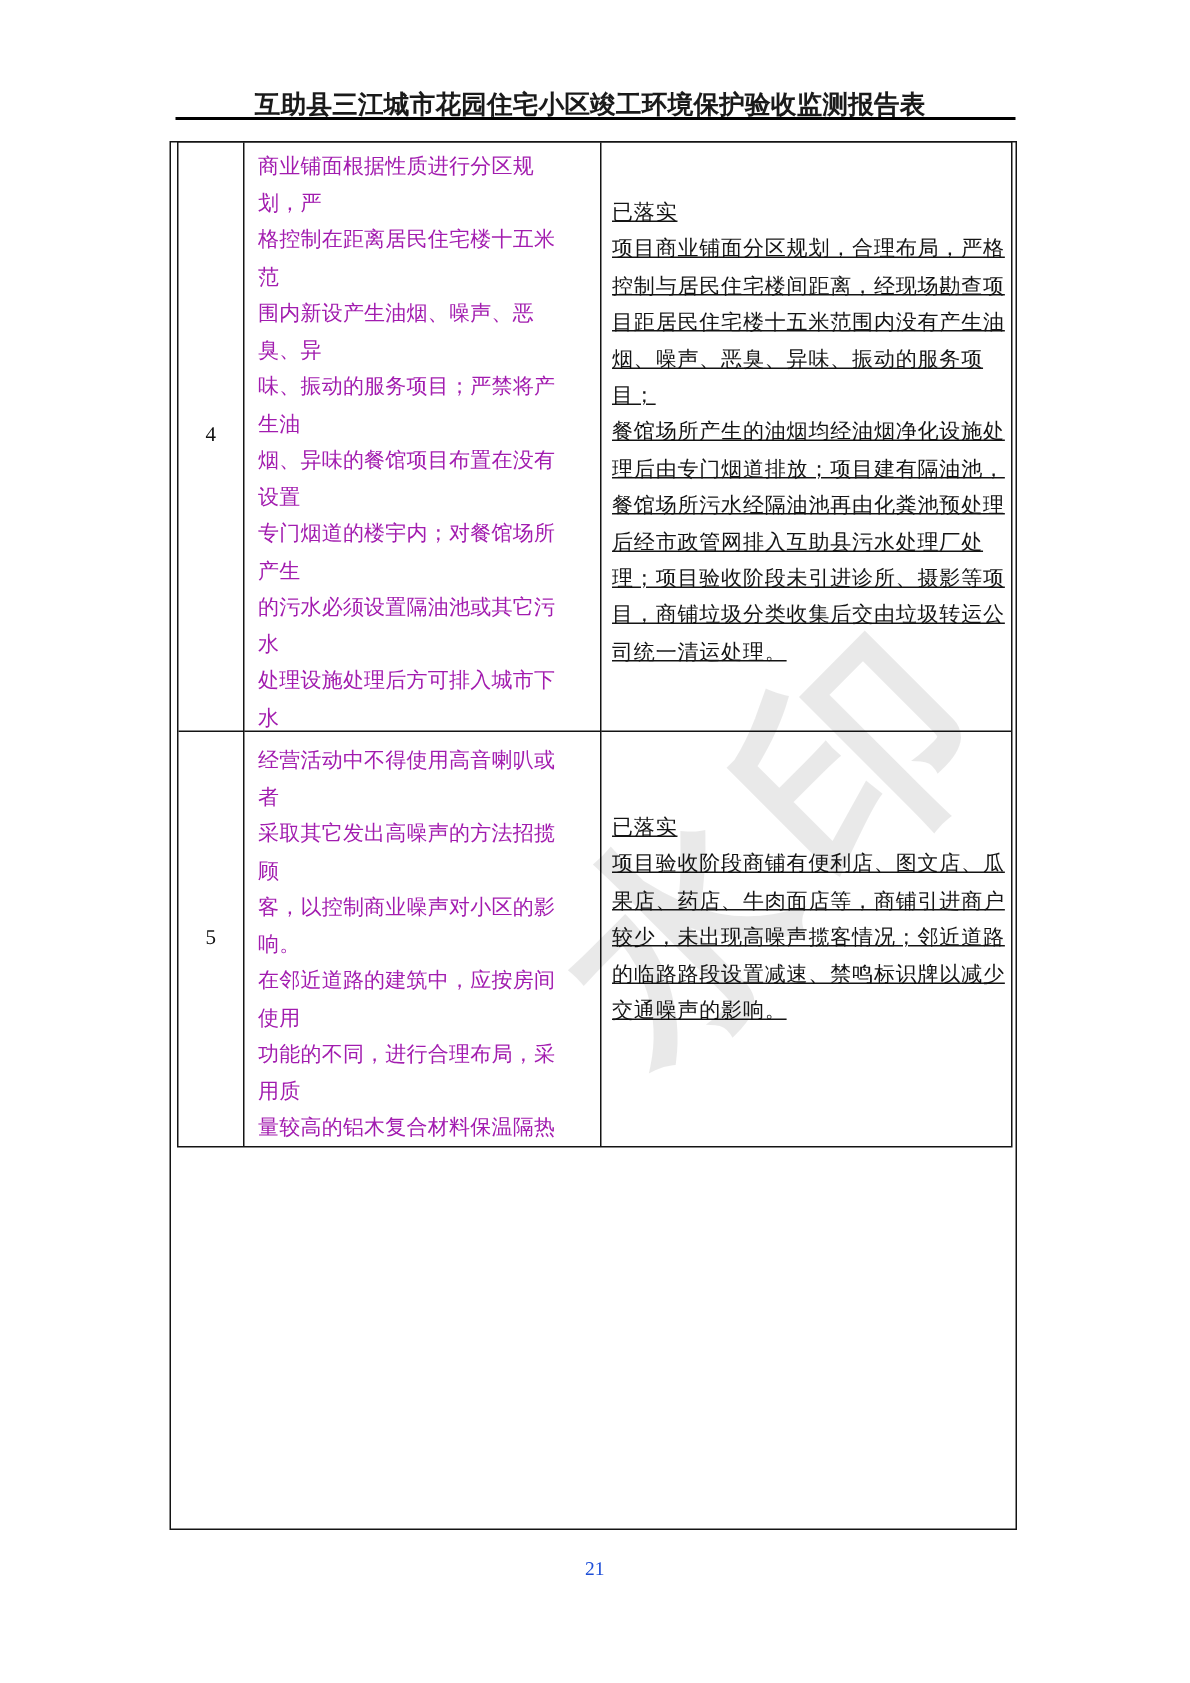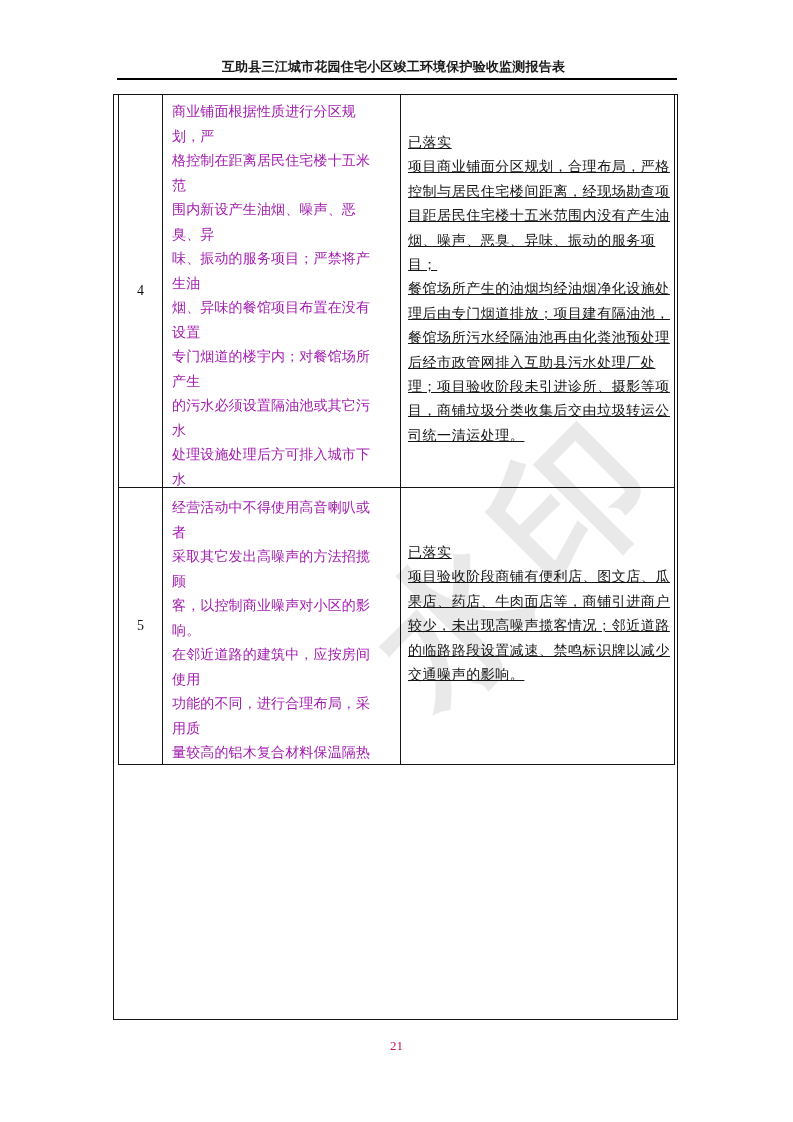--- a/index.html
+++ b/index.html
@@ -4,21 +4,21 @@
 <style>
   html,body{margin:0;padding:0;}
   body{
     width:793px;height:1122px;position:relative;background:#ffffff;
     font-family:"Liberation Serif","DejaVu Serif",serif;
     color:#111;overflow:hidden;
   }
   .page-title{
     position:absolute;top:58px;left:0;width:787px;
     text-align:center;font-family:"Liberation Sans","DejaVu Sans",sans-serif;
-    font-weight:bold;font-size:13px;color:#1a1a1a;letter-spacing:0.2px;
+    font-weight:bold;font-size:17px;color:#1a1a1a;letter-spacing:0.2px;
   }
   .title-rule{
     position:absolute;left:117px;top:78px;width:560px;height:2px;background:#000;
   }
   .outer-box{
     position:absolute;left:113px;top:94px;width:565px;height:926px;
     border:1.5px solid #141414;box-sizing:border-box;
   }
   .inner-table{
     position:absolute;left:118px;top:94px;width:557px;height:671px;
@@ -45,21 +45,21 @@
   .watermark{
     position:absolute;left:300px;top:400px;width:440px;height:320px;
     display:flex;align-items:center;justify-content:center;
     transform:rotate(-45deg);
     font-family:"Liberation Sans","DejaVu Sans",sans-serif;
     font-weight:bold;font-size:150px;letter-spacing:18px;
     color:rgba(0,0,0,0.085);pointer-events:none;white-space:nowrap;
   }
   .page-number{
     position:absolute;top:1038px;left:0;width:793px;text-align:center;
-    font-size:13px;color:#be185d;
+    font-size:13px;color:#1d4ed8;
   }
 </style>
 </head>
 <body>
 
 <div class="page-title">互助县三江城市花园住宅小区竣工环境保护验收监测报告表</div>
 <div class="title-rule"></div>
 
 <div class="outer-box"></div>
 

